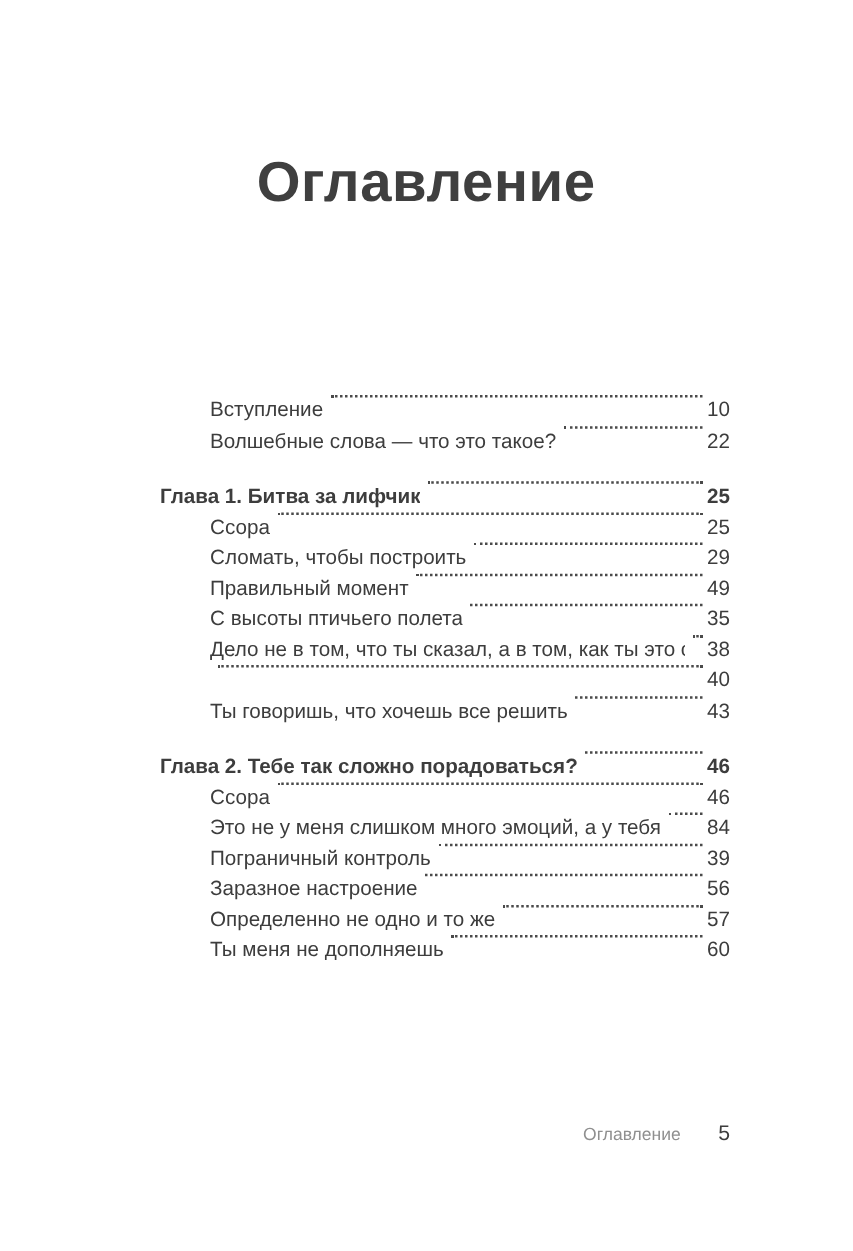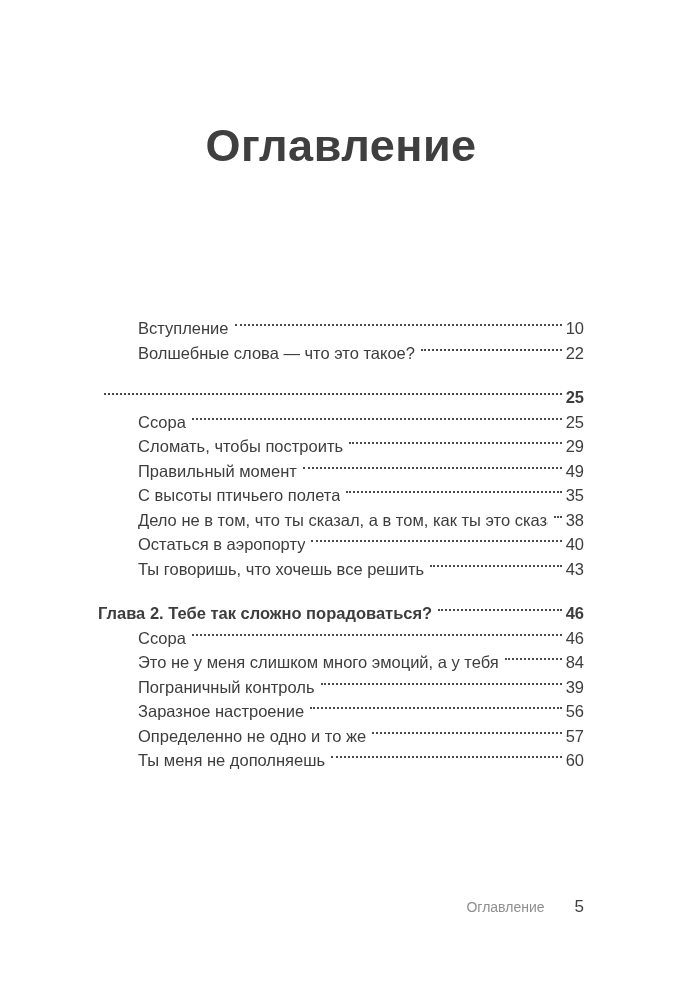--- a/index.html
+++ b/index.html
@@ -31,23 +31,24 @@
   .toc {
     position: absolute;
     left: 98px;
     top: 316px;
     width: 486px;
     font-size: 16.5px;
     color: #3d3d3d;
   }
   .row {
     display: flex;
-    align-items: center;
+    align-items: flex-start;
     line-height: 24.5px;
     height: 24.5px;
+    margin-left: 30px;
   }
   .row .label {
     white-space: nowrap;
     flex: 0 1 auto;
     overflow: hidden;
   }
   .leader {
     flex: 1 1 8px;
     min-width: 8px;
     border-bottom: 2px dotted #4a4a4a;
@@ -91,20 +92,21 @@
         <span class="leader"></span>
         <span class="pagenum">10</span>
       </div>
       <div class="row sub">
         <span class="label">Волшебные слова — что это такое?</span>
         <span class="leader"></span>
         <span class="pagenum">22</span>
       </div>
       <div class="group-gap"></div>
       <div class="row heading">
+        <span class="label">Глава 1. Битва за лифчик</span>
         <span class="leader"></span>
         <span class="pagenum">25</span>
       </div>
       <div class="row sub">
         <span class="label">Ссора</span>
         <span class="leader"></span>
         <span class="pagenum">25</span>
       </div>
       <div class="row sub">
         <span class="label">Сломать, чтобы построить</span>
@@ -120,21 +122,20 @@
         <span class="label">С высоты птичьего полета</span>
         <span class="leader"></span>
         <span class="pagenum">35</span>
       </div>
       <div class="row sub">
         <span class="label">Дело не в том, что ты сказал, а в том, как ты это сказал</span>
         <span class="leader"></span>
         <span class="pagenum">38</span>
       </div>
       <div class="row sub">
-        <span class="label">Остаться в аэропорту</span>
         <span class="leader"></span>
         <span class="pagenum">40</span>
       </div>
       <div class="row sub">
         <span class="label">Ты говоришь, что хочешь все решить</span>
         <span class="leader"></span>
         <span class="pagenum">43</span>
       </div>
       <div class="group-gap"></div>
       <div class="row heading">

